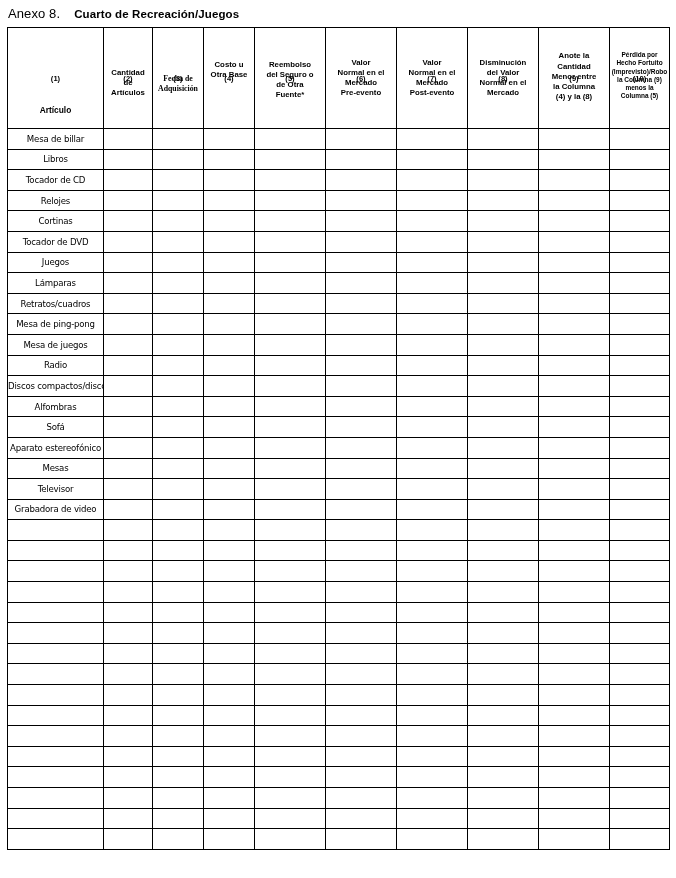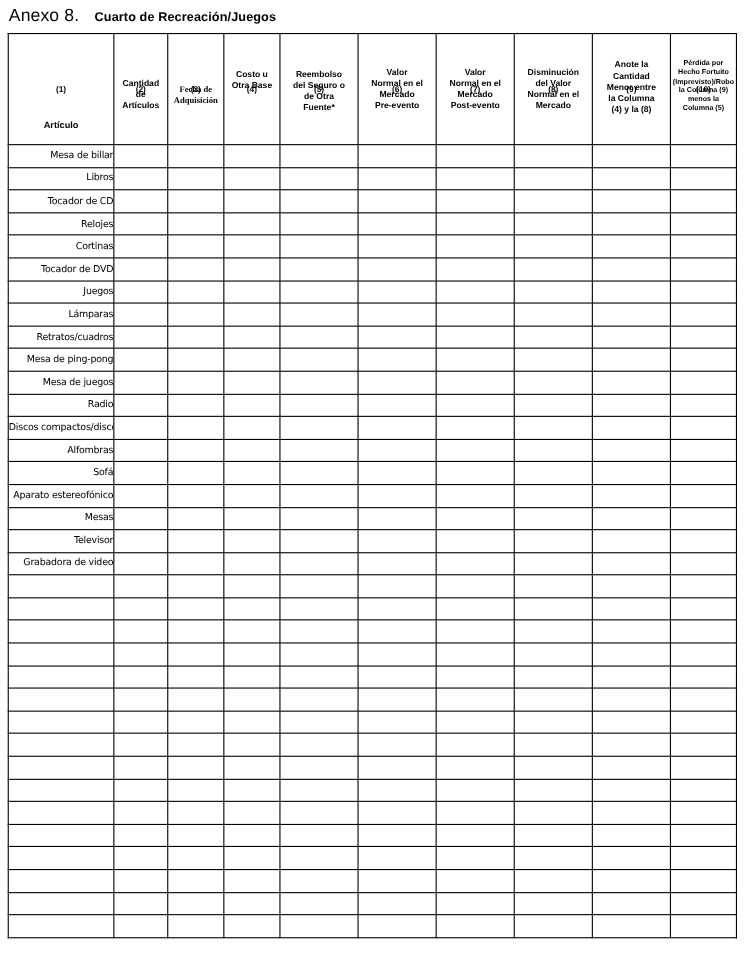--- a/index.html
+++ b/index.html
@@ -24,21 +24,21 @@
   .title-row {
     display: flex;
     align-items: baseline;
     font-size: 11.5px;
     font-weight: bold;
     margin: 0 0 6px 1px;
     letter-spacing: 0.1px;
   }
   .title-label {
     font-weight: normal;
-    font-size: 16px;
+    font-size: 13px;
     margin-right: 14px;
   }
   .title-text {
     font-weight: bold;
     font-size: 11.5px;
   }
   table.grid {
     border-collapse: collapse;
     width: 662px;
     table-layout: fixed;
@@ -95,21 +95,21 @@
   
   tr.datarow td {
     height: 19.6px;
   }
   td.item {
     font-size: 8.6px;
     font-weight: normal;
     padding-left: 3px;
     white-space: nowrap;
     overflow: hidden;
-    text-align: right;
+    text-align: center;
     font-family: "DejaVu Sans", sans-serif;
     letter-spacing: -0.2px;
   }
 </style>
 </head>
 <body>
 
 <div class="page">
 
   <div class="title-row">

